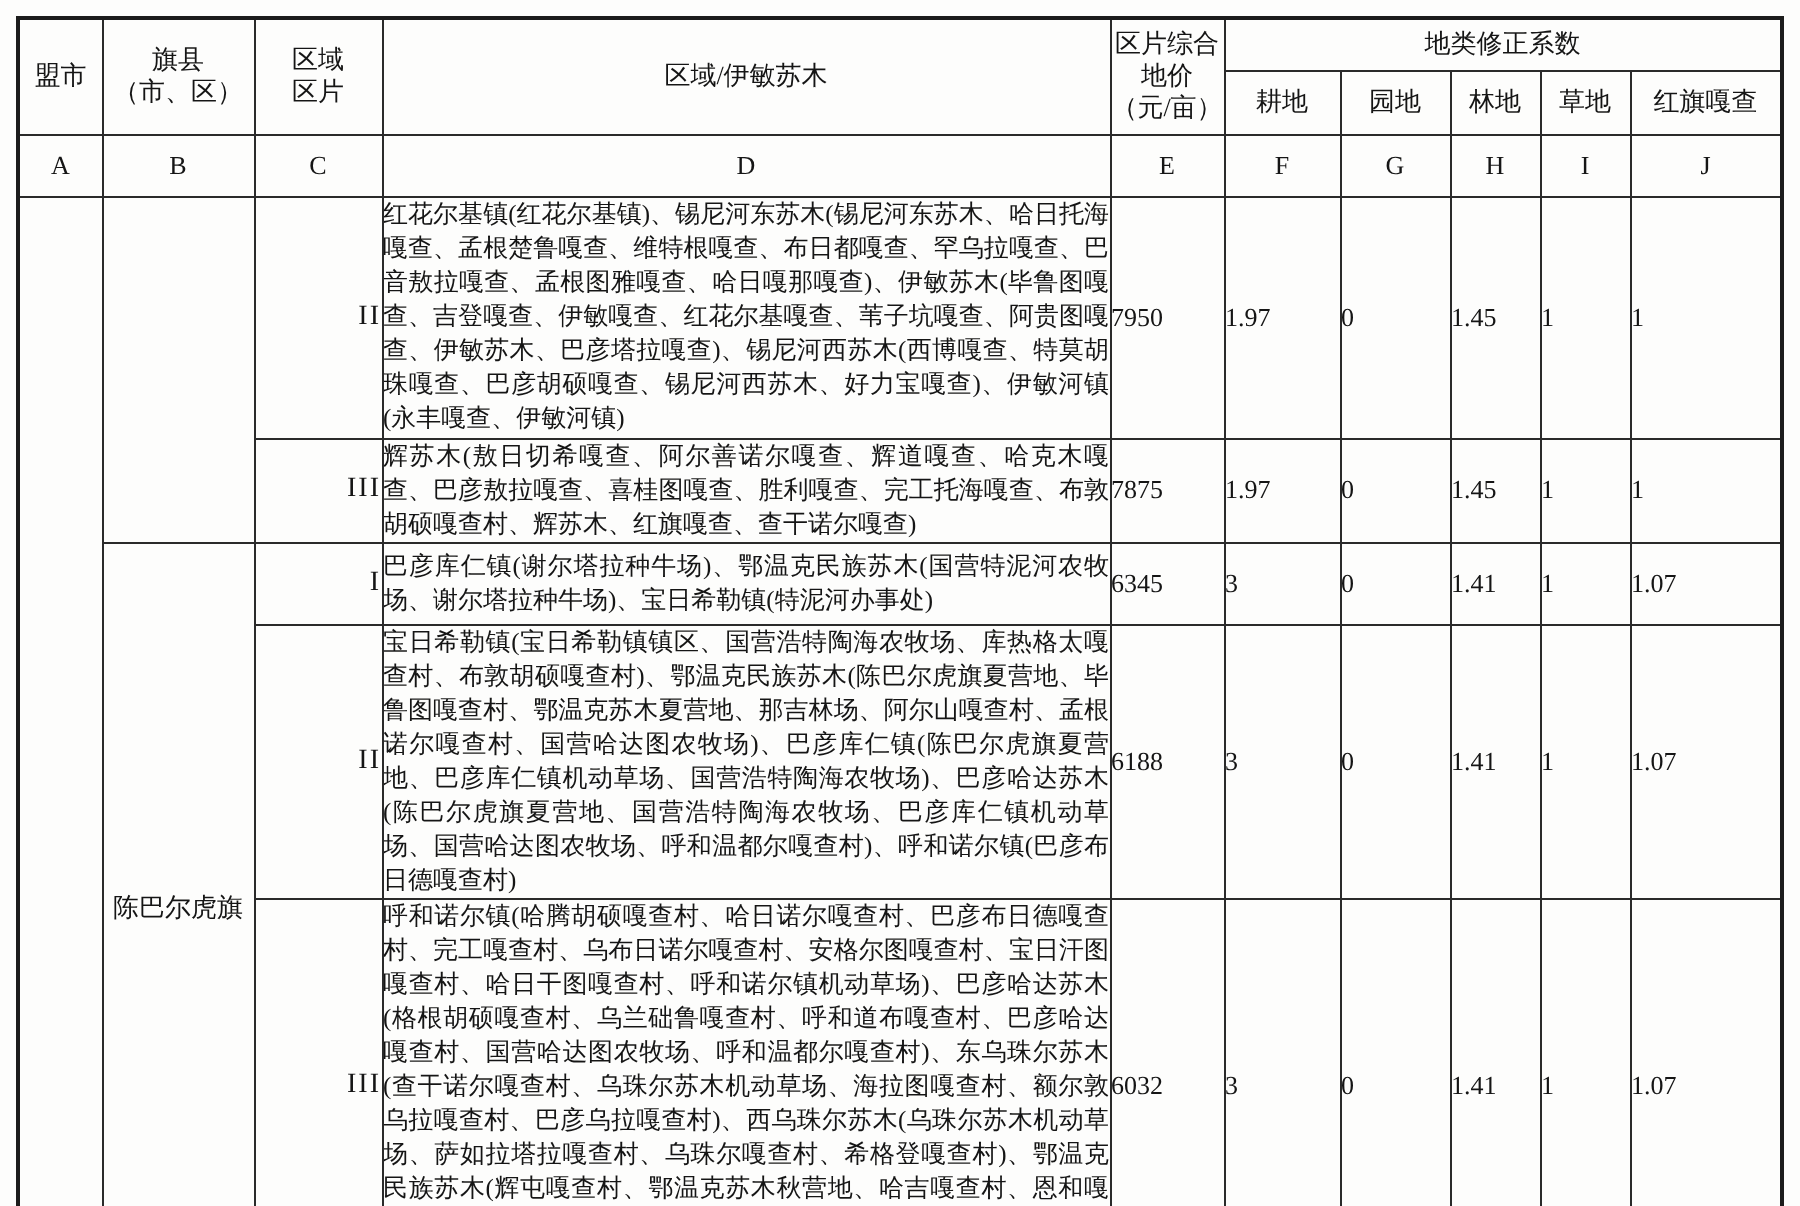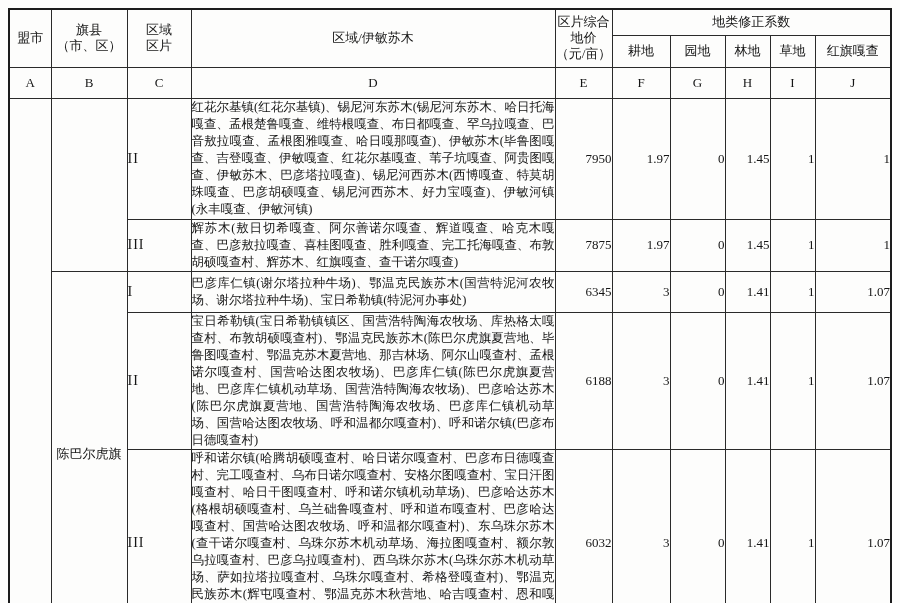--- a/index.html
+++ b/index.html
@@ -36,38 +36,38 @@
     font-size: 13px;
     line-height: 16px;
     text-align: center;
   }
   th.letter {
     font-size: 13px;
     text-align: center;
   }
   td.zone {
     font-size: 14px;
-    text-align: left;
+    text-align: right;
     letter-spacing: 1px;
   }
   td.county {
     font-size: 13px;
     text-align: center;
   }
   td.desc {
     font-size: 12.5px;
     line-height: 17px;
     text-align: justify;
     padding: 1px 3px 1px 3px;
     vertical-align: middle;
     margin-top: 32px;
   }
   td.num {
     font-size: 13px;
-    text-align: right;
+    text-align: left;
   }
   tr.h1 { height: 26px; }
   tr.h2 { height: 32px; }
   tr.h3 { height: 31px; }
   tr.r1 { height: 121px; }
   tr.r2 { height: 49px; }
   tr.r3 { height: 41px; }
   tr.r4 { height: 120px; }
   tr.r5 { height: 167px; }
 </style>

